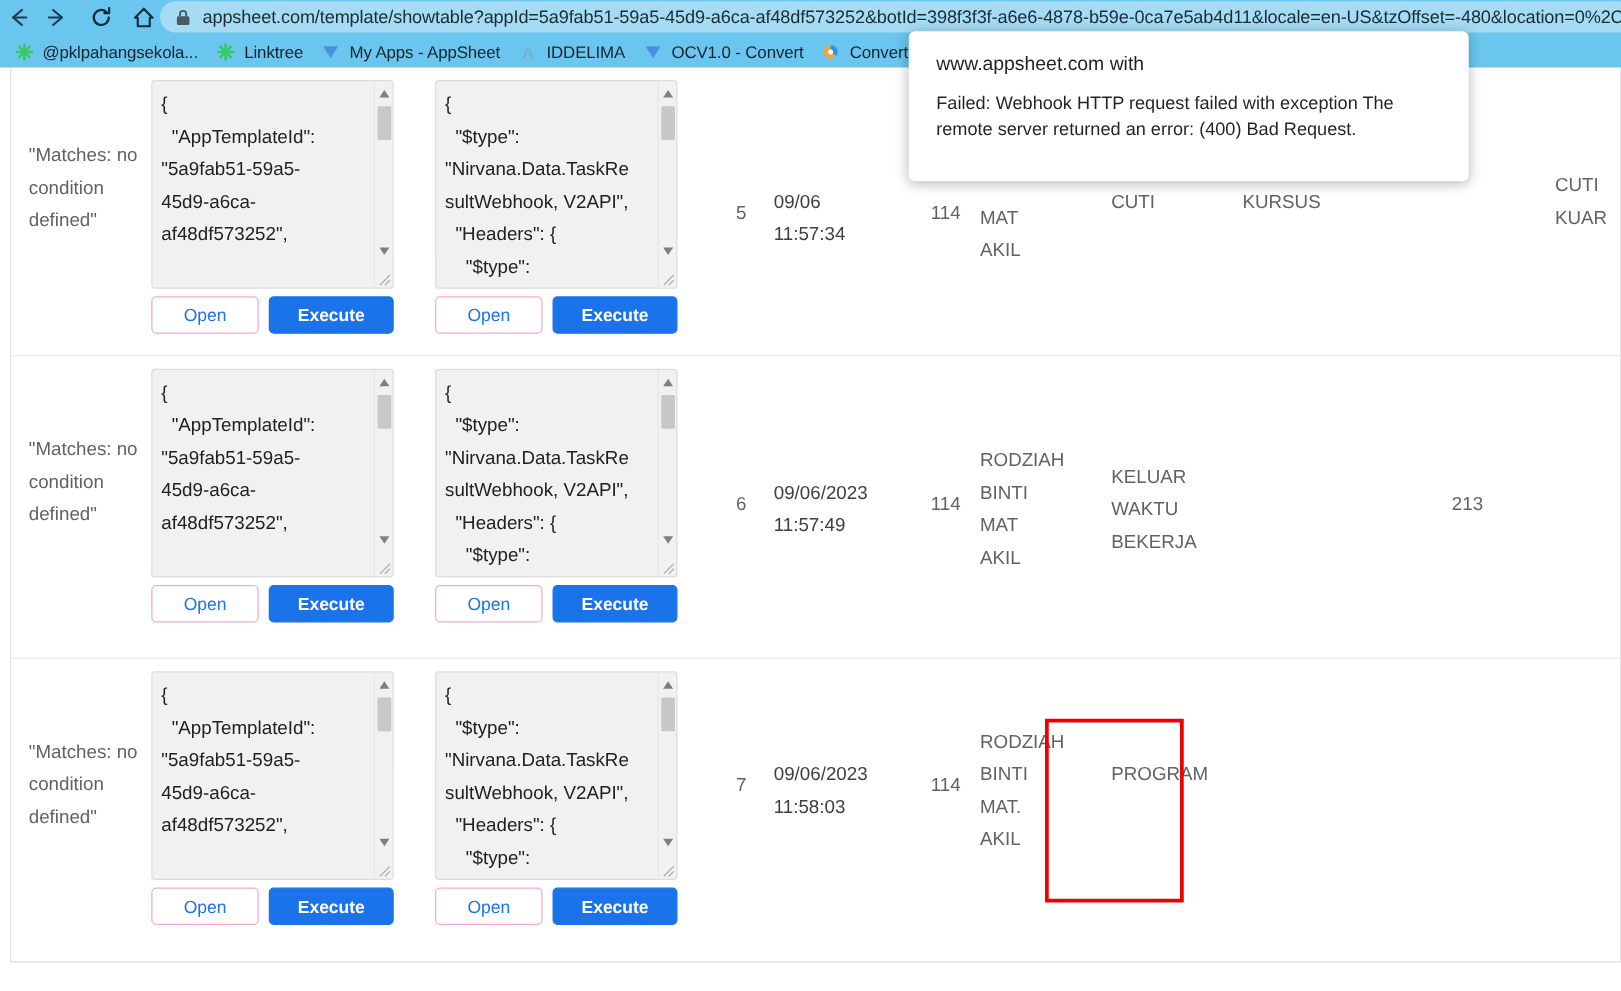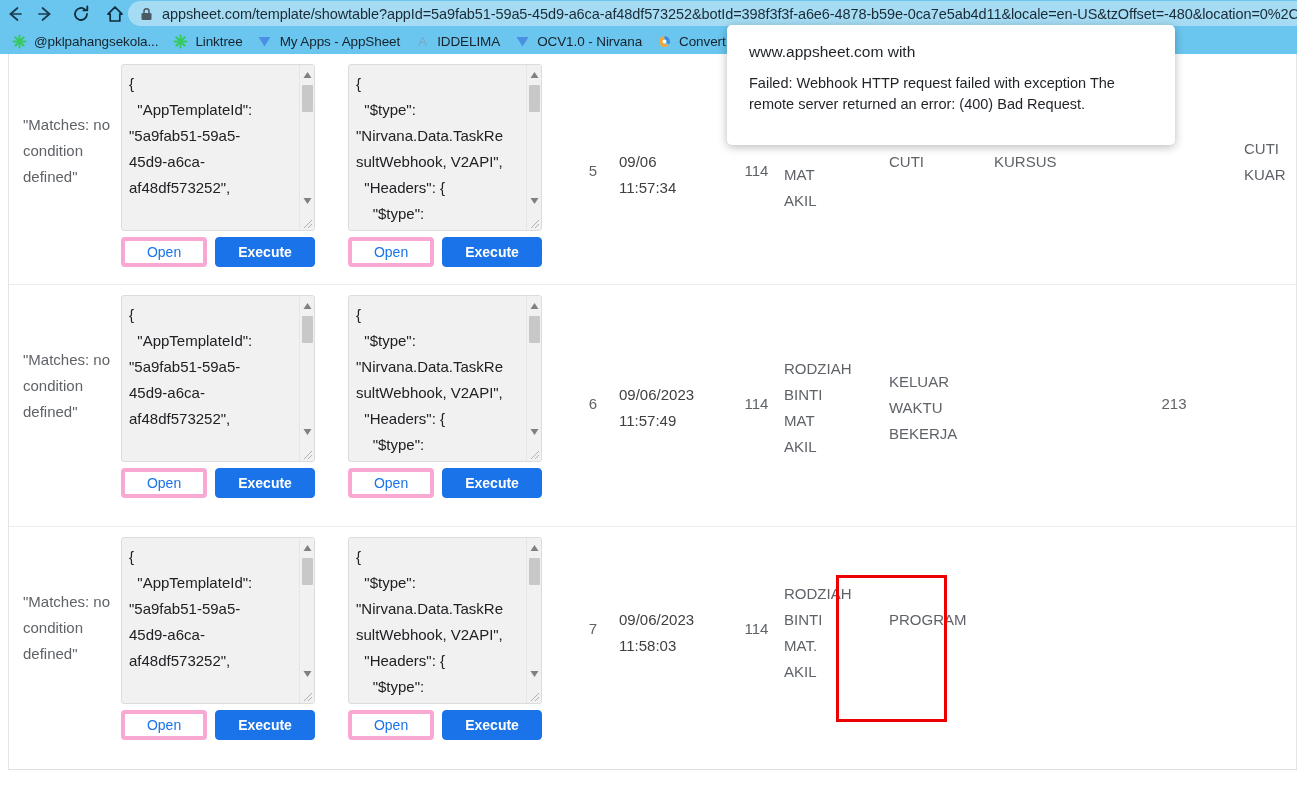--- a/index.html
+++ b/index.html
@@ -191,21 +191,21 @@
     font-size: 14px;
     display: flex;
     align-items: center;
     justify-content: center;
     cursor: pointer;
     font-family: "Liberation Sans", sans-serif;
   }
   .btn-open {
     width: 87px;
     background: #ffffff;
-    border: 4px solid #f9a8d4;
+    border: 1px solid #f9a8d4;
     color: #1a73e8;
   }
   .btn-exec {
     width: 101px;
     background: #1a73e8;
     border: 1px solid #1a73e8;
     color: #ffffff;
     font-weight: bold;
   }
 
@@ -399,21 +399,21 @@
       </span>
       <span class="bm-label">IDDELIMA</span>
     </div>
 
     <div class="bookmark">
       <span class="bm-ico">
         <svg width="15" height="15" viewBox="0 0 15 15">
           <path d="M1.5 3 L13.5 3 L7.5 12.5 Z" fill="#4a90e2"></path>
         </svg>
       </span>
-      <span class="bm-label">OCV1.0 - Nirvana</span>
+      <span class="bm-label">OCV1.0 - Convert</span>
     </div>
 
     <div class="bookmark">
       <span class="bm-ico">
         <svg width="15" height="15" viewBox="0 0 15 15">
           <path d="M7.5 2 a5.5 5.5 0 1 0 4.6 8.5 L7.5 10.5 Z" fill="#f0a63a"></path>
           <path d="M7.5 2 a5.5 5.5 0 0 1 4.6 8.5 L7.5 7.5 Z" fill="#3b8de0"></path>
           <circle cx="7.5" cy="7.5" r="2" fill="#ffffff"></circle>
         </svg>
       </span>

